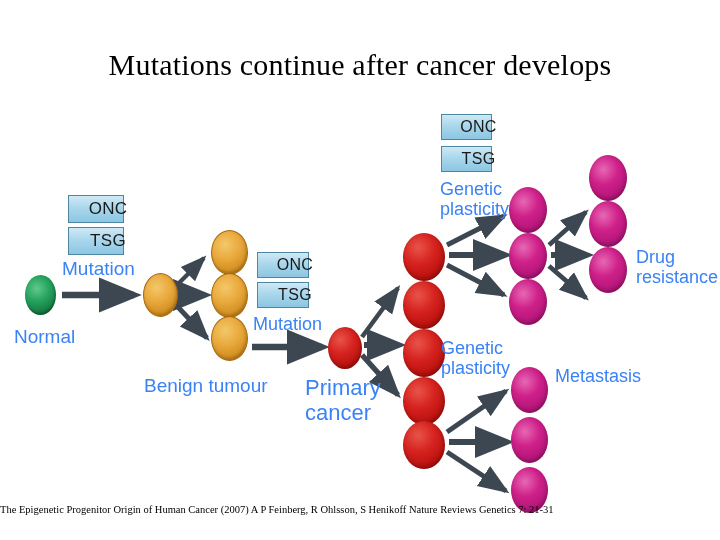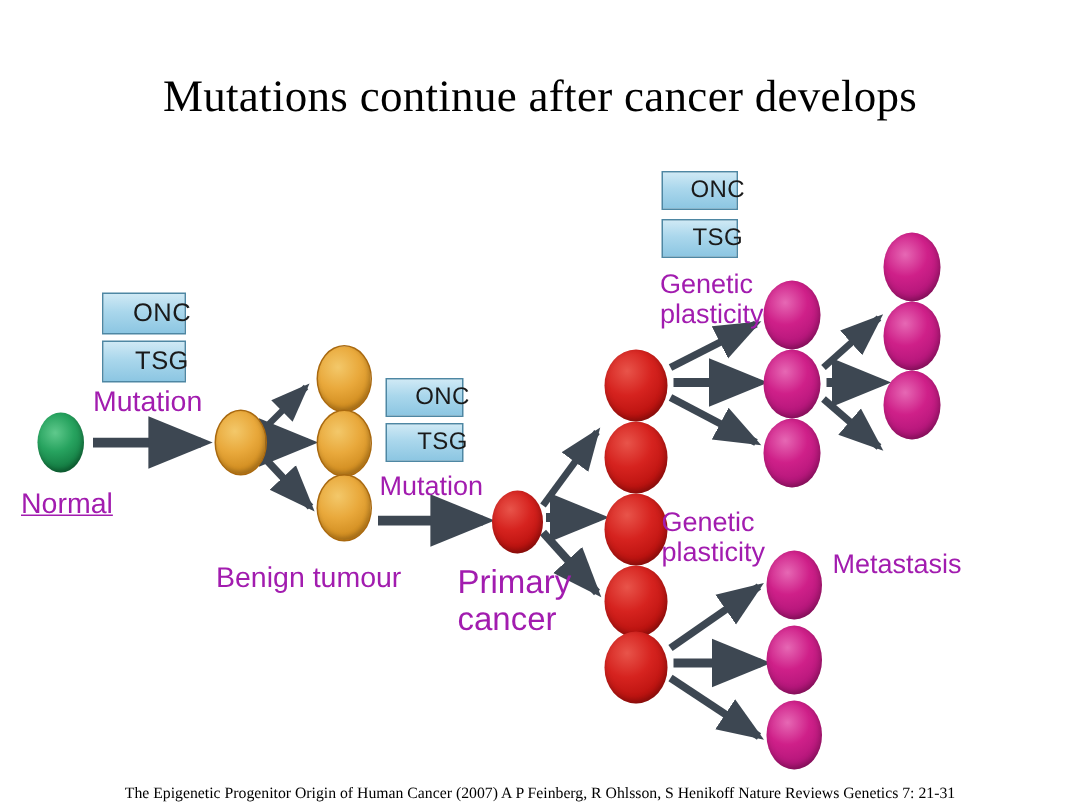--- a/index.html
+++ b/index.html
@@ -17,26 +17,25 @@
     text-align:center;
     font-family:"Liberation Serif", serif;
     font-size:30px;
     color:#000000;
     letter-spacing:0.2px;
     white-space:nowrap;
   }
 
   .citation{
     position:absolute;left:0;top:504px;width:720px;
-    text-align:center;
+    text-align:left;
     font-family:"Liberation Serif", serif;
     font-size:10.5px;
     color:#000000;
     white-space:nowrap;
-    margin-top:20px;
   }
 
   
   #figure{position:absolute;left:0;top:95px;width:720px;height:400px;}
 
   
   .cell{position:absolute;border-radius:50%;}
   .cell.green{
     background:radial-gradient(circle at 38% 34%, #5fc98c 0%, #27a35f 38%, #137a41 75%, #0d6334 100%);
     box-shadow:inset -1px -2px 3px rgba(0,0,0,.25);
@@ -65,21 +64,21 @@
     color:#1a1a1a;
     font-family:"Liberation Sans", sans-serif;
     display:flex;align-items:center;justify-content:center;
     letter-spacing:.3px;
     padding-left:24px;
   }
 
   
   .lab{
     position:absolute;
-    color:#a21caf;
+    color:#3b82f6;
     font-family:"Liberation Sans", sans-serif;
     line-height:1.12;
     white-space:pre-line;
   }
 
   
   #arrows{position:absolute;left:0;top:0;width:720px;height:400px;}
 </style>
 </head>
 <body>
@@ -157,37 +156,39 @@
     <div class="cell magenta" style="left:509px;top:184px;width:38px;height:46px;"></div>
 
     <div class="cell magenta" style="left:589px;top:60px;width:38px;height:46px;"></div>
     <div class="cell magenta" style="left:589px;top:106px;width:38px;height:46px;"></div>
     <div class="cell magenta" style="left:589px;top:152px;width:38px;height:46px;"></div>
 
     <div class="cell magenta" style="left:511px;top:272px;width:37px;height:46px;"></div>
     <div class="cell magenta" style="left:511px;top:322px;width:37px;height:46px;"></div>
     <div class="cell magenta" style="left:511px;top:372px;width:37px;height:46px;"></div>
 
-    <div class="lab" style="left:14px;top:231px;font-size:19px;text-decoration:underline;">Normal</div>
+    <div class="lab" style="left:14px;top:231px;font-size:19px;">Normal</div>
 
     <div class="lab" style="left:62px;top:163px;font-size:19px;">Mutation</div>
 
     <div class="lab" style="left:144px;top:280px;font-size:19px;">Benign tumour</div>
 
     <div class="lab" style="left:253px;top:219px;font-size:18px;">Mutation</div>
 
     <div class="lab" style="left:305px;top:281px;font-size:22px;">Primary
 cancer</div>
 
     <div class="lab" style="left:440px;top:84px;font-size:18px;">Genetic
 plasticity</div>
 
     <div class="lab" style="left:441px;top:243px;font-size:18px;">Genetic
 plasticity</div>
 
+    <div class="lab" style="left:636px;top:152px;font-size:18px;">Drug
+resistance</div>
 
     <div class="lab" style="left:555px;top:271px;font-size:18px;">Metastasis</div>
 
   </div>
 
   <div class="citation">The Epigenetic Progenitor Origin of Human Cancer (2007) A P Feinberg, R Ohlsson, S Henikoff  Nature Reviews Genetics 7: 21-31</div>
 
 </div>
 
 </body></html>

